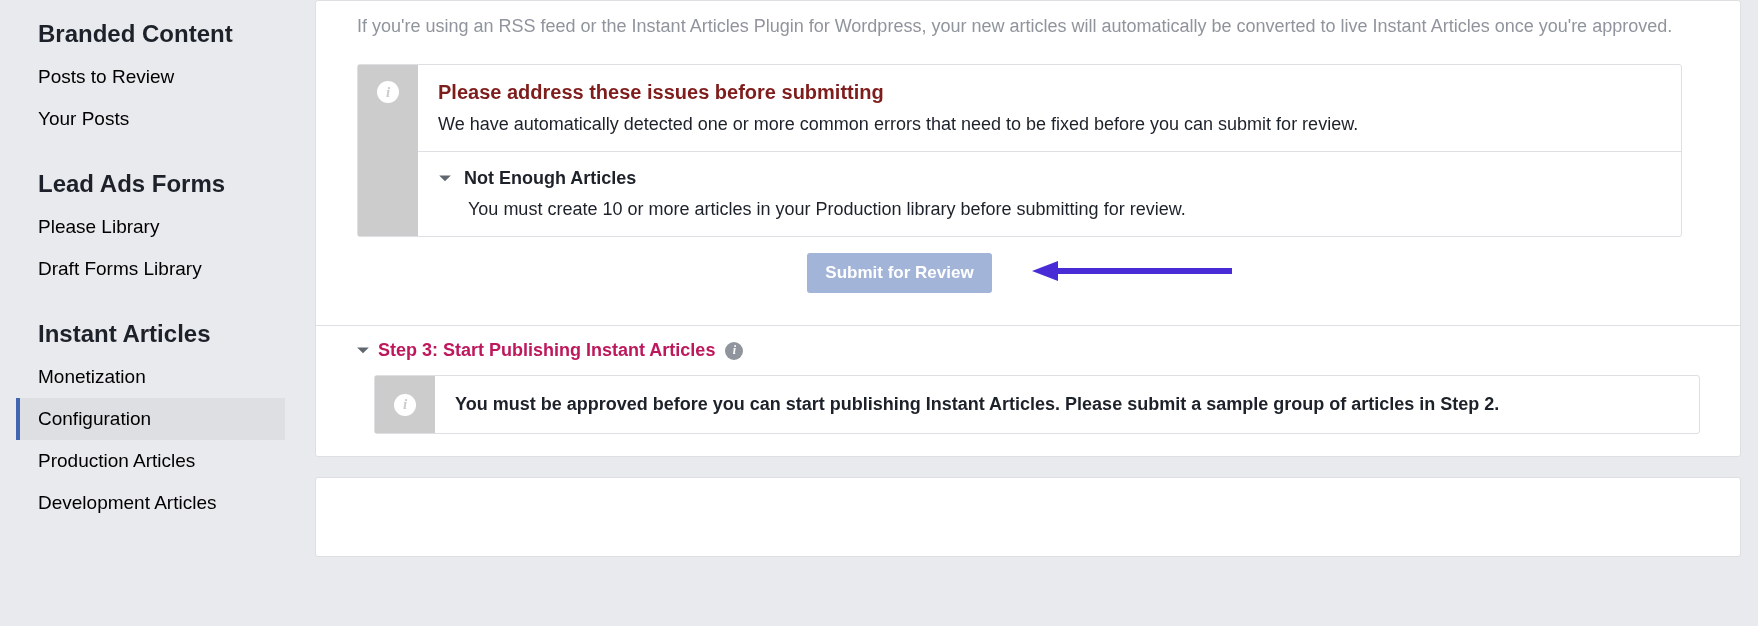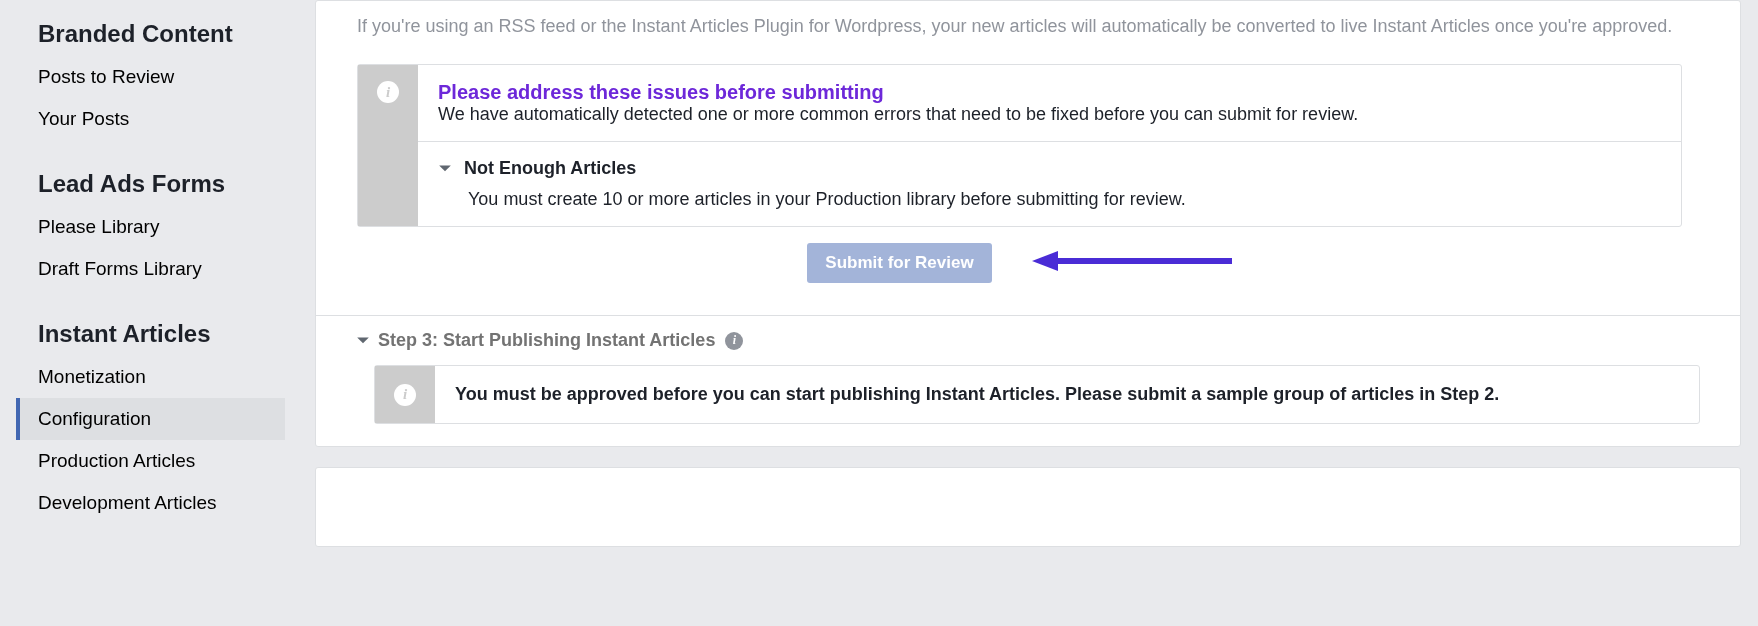--- a/index.html
+++ b/index.html
@@ -96,21 +96,22 @@
     .issue-content {
       flex: 1;
     }
     .issue-header {
       padding: 16px 20px;
       border-bottom: 1px solid #dddfe2;
     }
     .issue-title {
       font-size: 20px;
       font-weight: bold;
-      color: #6d28d9;
+      color: #7f1d1d;
+      margin-bottom: 10px;
     }
     .issue-subtitle {
       font-size: 18px;
       color: #1d2129;
     }
     .issue-detail {
       padding: 16px 20px;
     }
     .issue-detail-title {
       font-size: 18px;
@@ -159,21 +160,21 @@
       padding: 14px 40px 22px 40px;
     }
     .step-title-row {
       display: flex;
       align-items: center;
       margin-bottom: 14px;
     }
     .step-title {
       font-size: 18px;
       font-weight: bold;
-      color: #737373;
+      color: #be185d;
       margin-left: 8px;
     }
     .step-info-icon {
       width: 18px;
       height: 18px;
       background: #90949c;
       border-radius: 50%;
       display: flex;
       align-items: center;
       justify-content: center;

